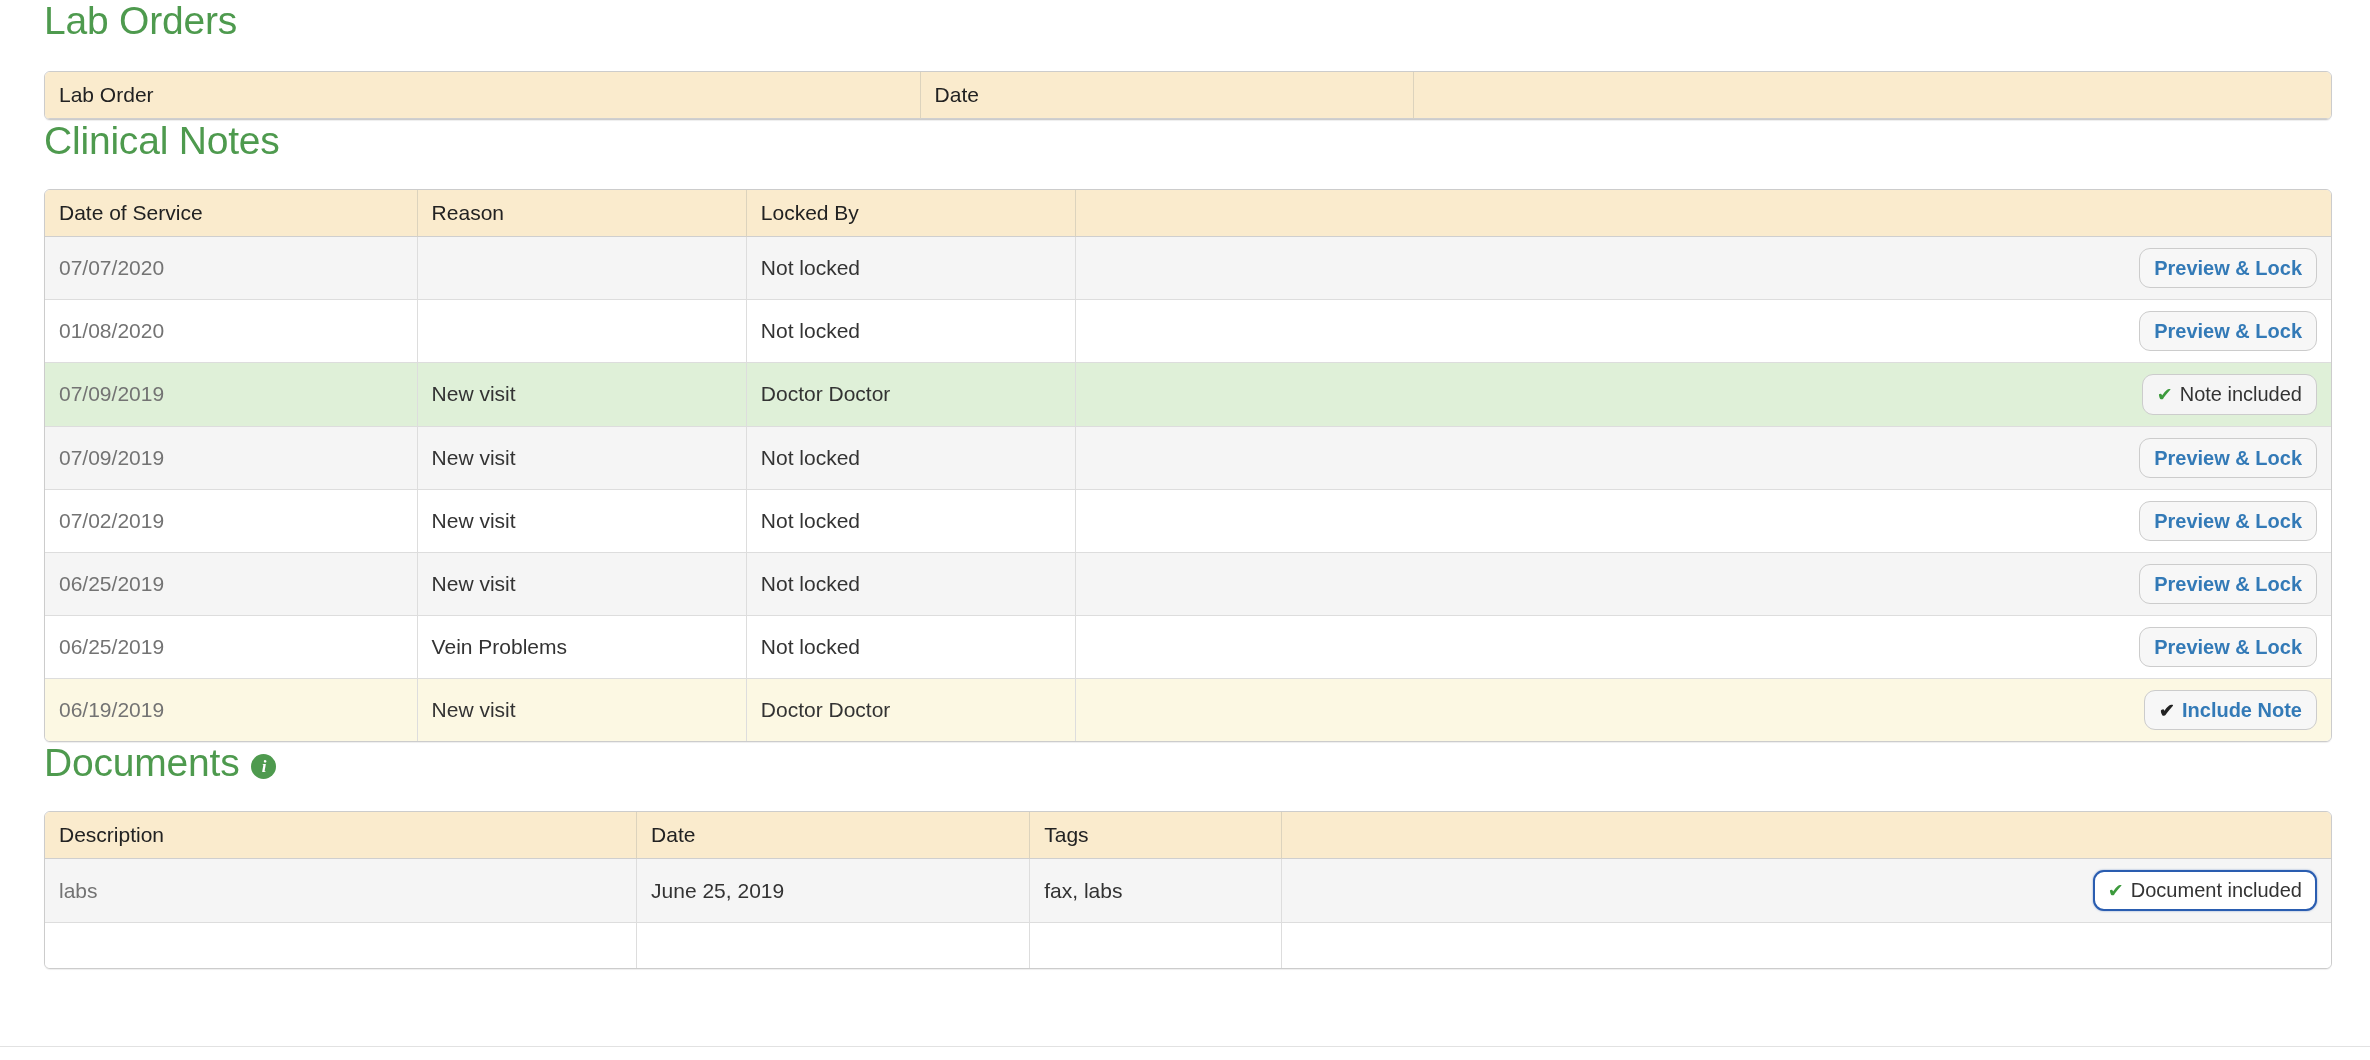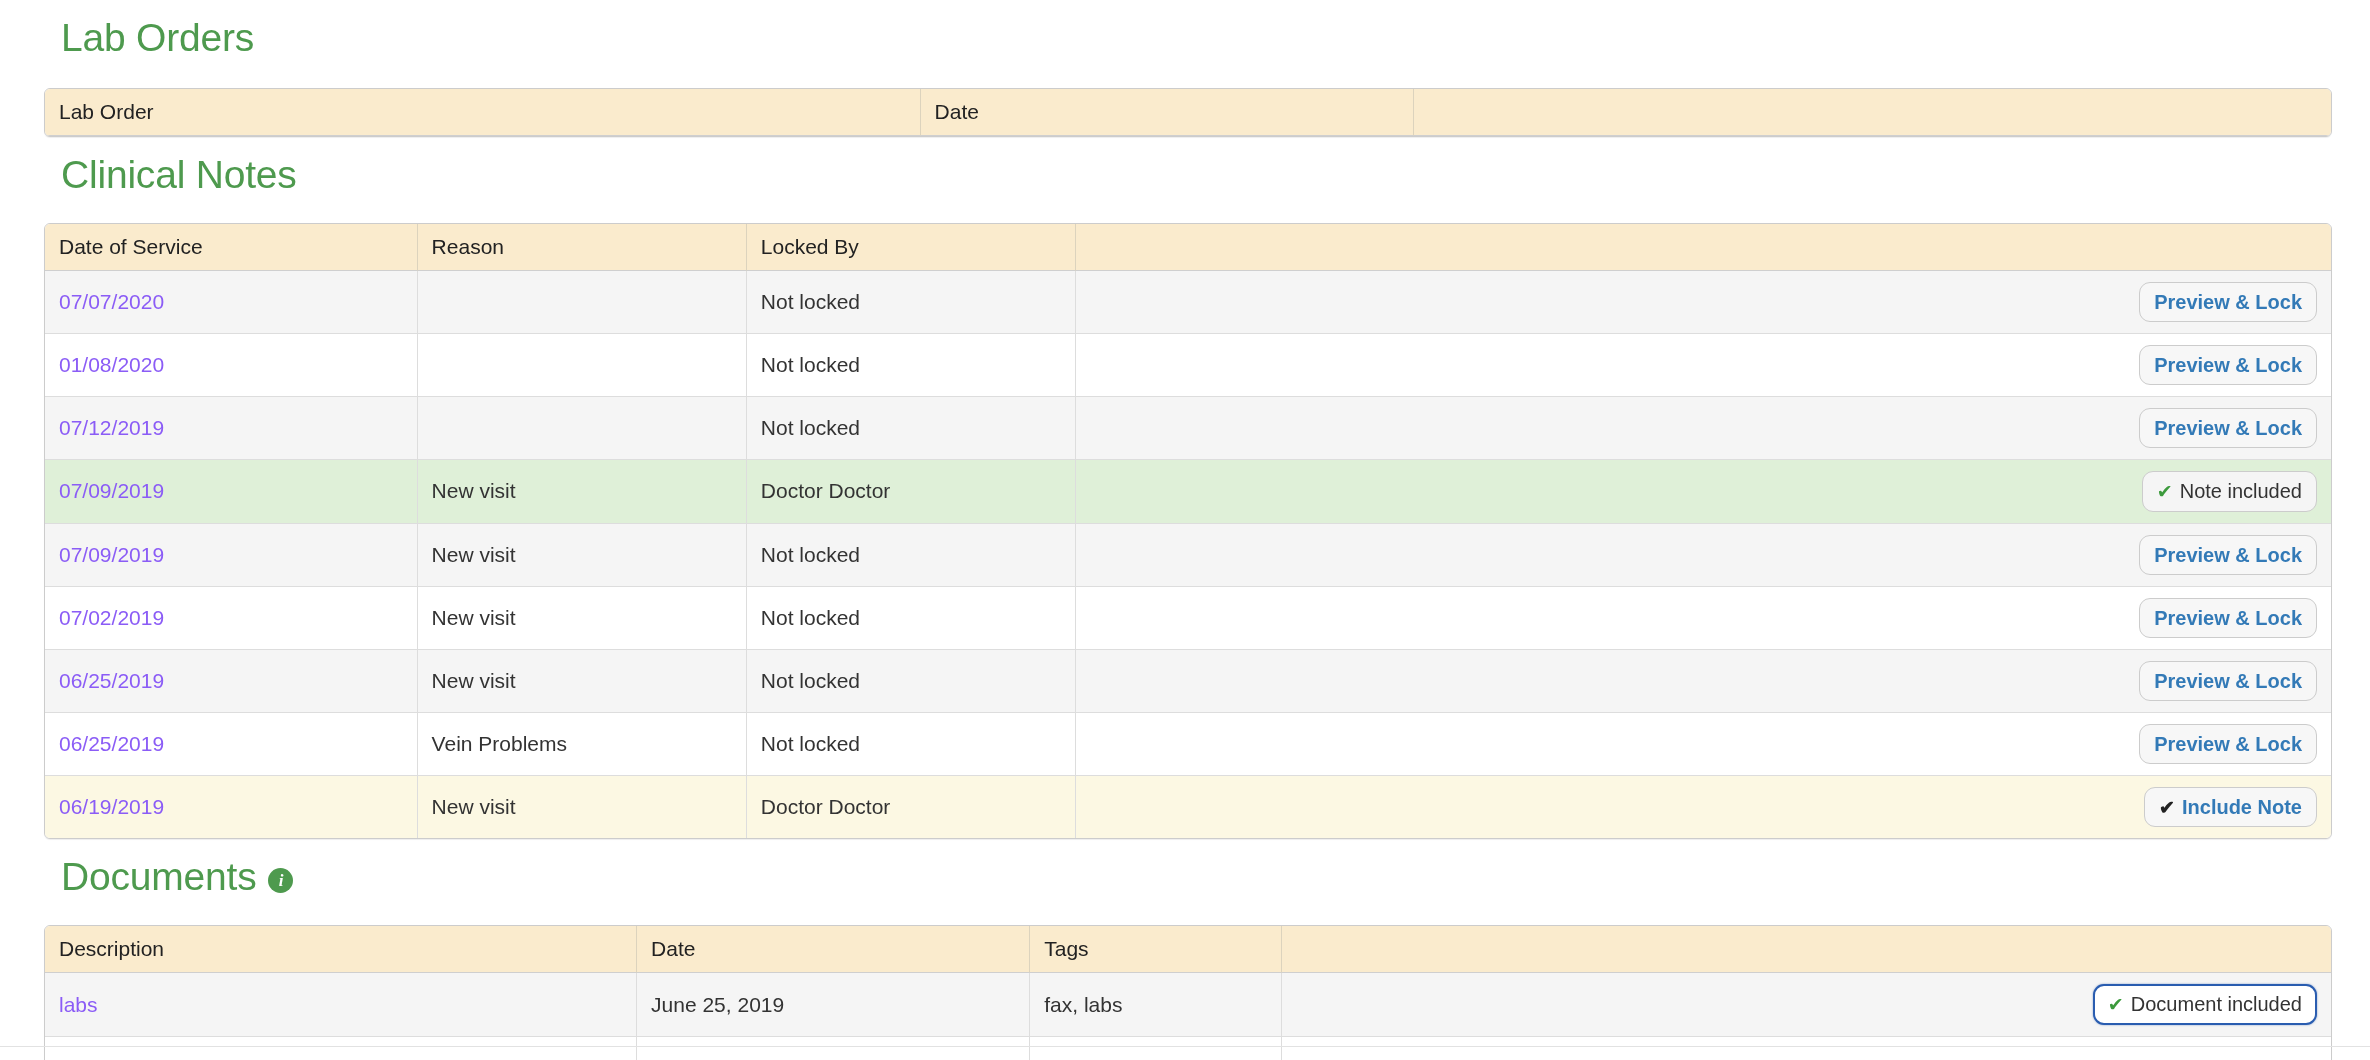--- a/index.html
+++ b/index.html
@@ -20,21 +20,21 @@
     padding: 0 38px 0 44px;
     box-sizing: border-box;
   }
 
   
   h2.section-title {
     color: #4e9a4e;
     font-weight: normal;
     font-size: 39px;
     line-height: 1.1;
-    margin: 17px;
+    margin: 0;
     padding: 0;
     letter-spacing: -0.2px;
     display: flex;
     align-items: center;
     gap: 12px;
   }
   .info-icon {
     display: inline-block;
     width: 25px;
     height: 25px;
@@ -88,21 +88,21 @@
   }
   table.grid tbody td:last-child { border-right: none; }
   table.grid tbody tr:last-child td { border-bottom: none; }
 
   tr.row-odd  td { background: #f5f5f5; }
   tr.row-even td { background: #ffffff; }
   tr.row-success td { background: #dff0d8; }
   tr.row-warning td { background: #fcf8e3; margin-left: 26px; }
 
   a.cell-link {
-    color: #8b5cf6;
+    color: #737373;
     text-decoration: none;
     cursor: pointer;
   }
 
   td.action-cell {
     text-align: right;
     padding-right: 12px;
     padding-top: 7px;
     padding-bottom: 7px;
   }
@@ -215,26 +215,20 @@
         </thead>
         <tbody id="clinical-notes-body">
             <tr class="row-odd">
               <td><a class="cell-link">07/07/2020</a></td>
               <td></td>
               <td><span>Not locked</span></td>
               <td class="action-cell"><button class="btn btn-link-style"><span>Preview &amp; Lock</span></button></td>
             </tr>
             <tr class="row-even">
               <td><a class="cell-link">01/08/2020</a></td>
-              <td></td>
-              <td><span>Not locked</span></td>
-              <td class="action-cell"><button class="btn btn-link-style"><span>Preview &amp; Lock</span></button></td>
-            </tr>
-            <tr class="row-odd">
-              <td><a class="cell-link">07/12/2019</a></td>
               <td></td>
               <td><span>Not locked</span></td>
               <td class="action-cell"><button class="btn btn-link-style"><span>Preview &amp; Lock</span></button></td>
             </tr>
             <tr class="row-success">
               <td><a class="cell-link">07/09/2019</a></td>
               <td><span>New visit</span></td>
               <td><span>Doctor Doctor</span></td>
               <td class="action-cell"><button class="btn btn-included"><span class="chk chk-green">✔</span><span>Note included</span></button></td>
             </tr>

